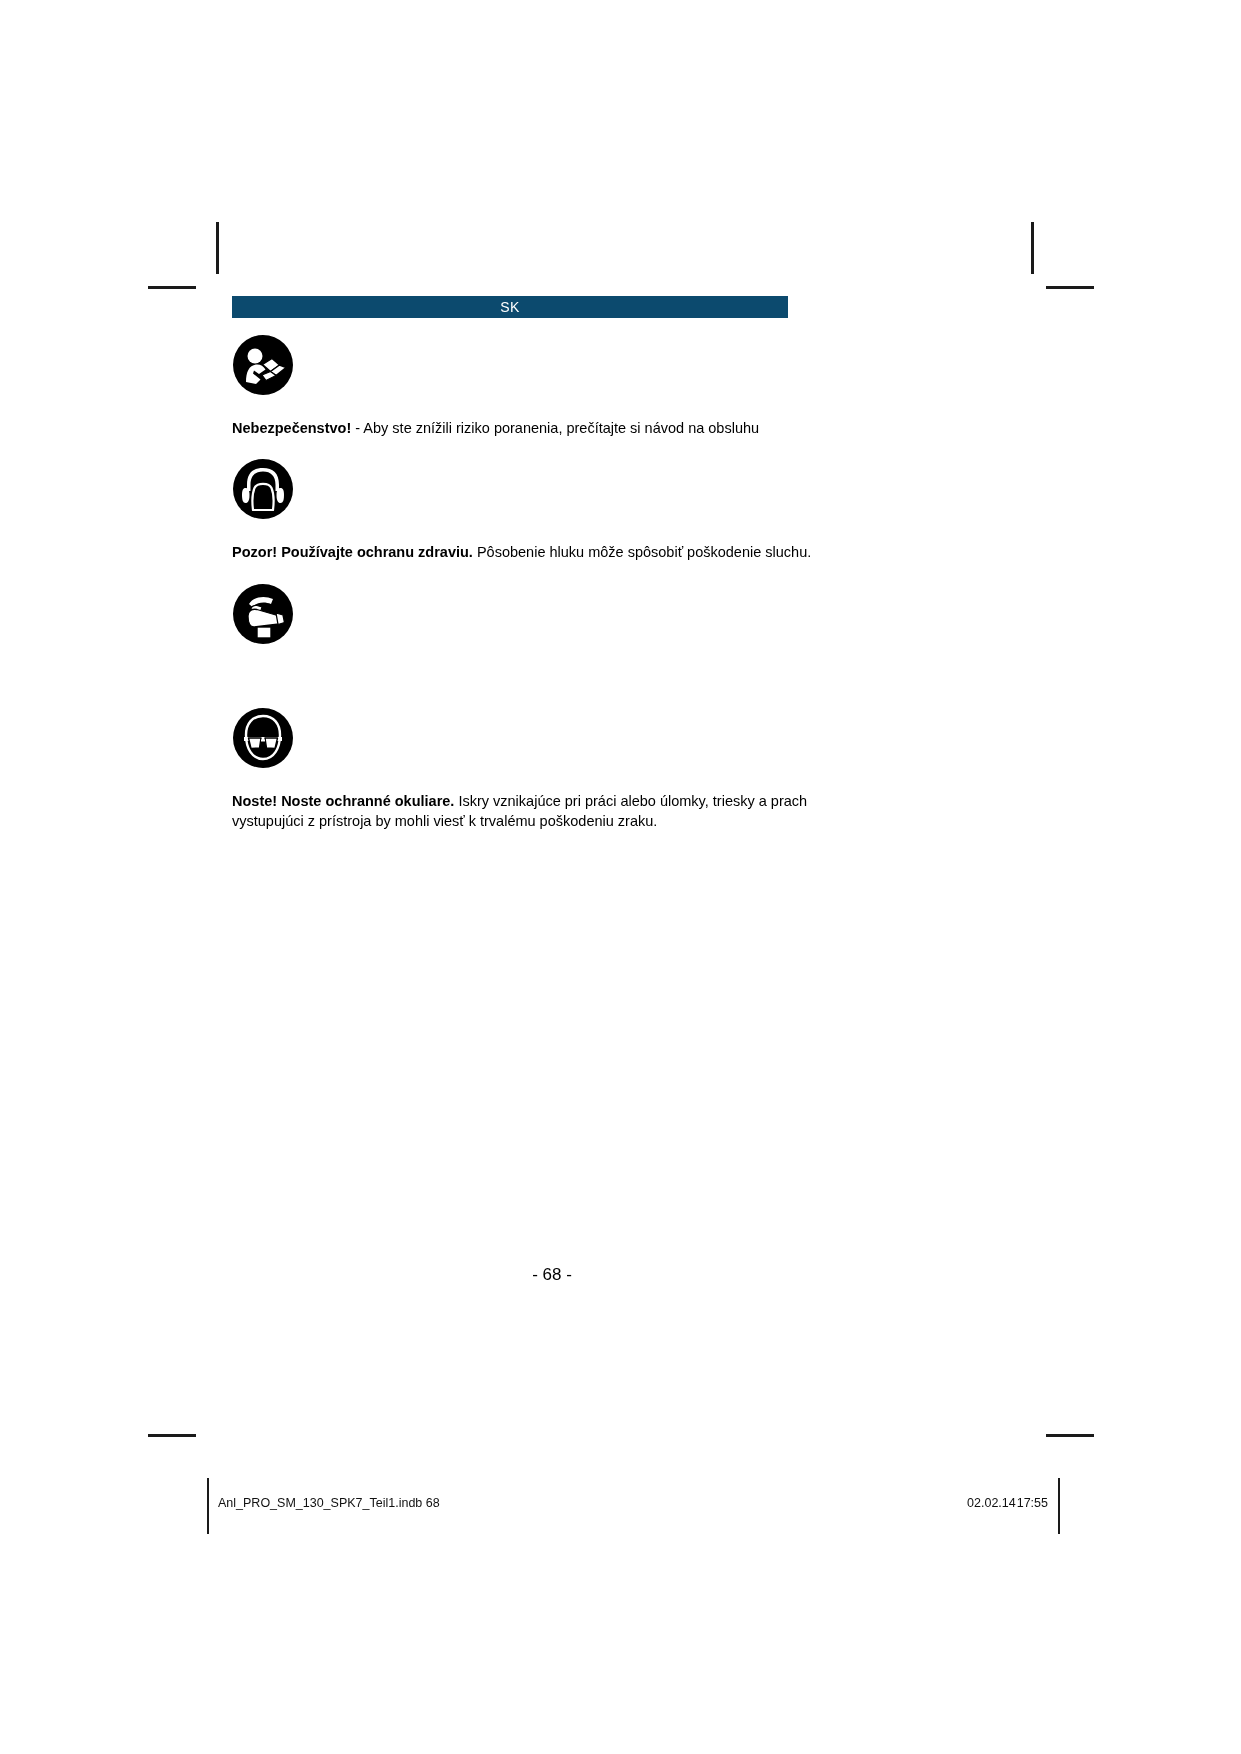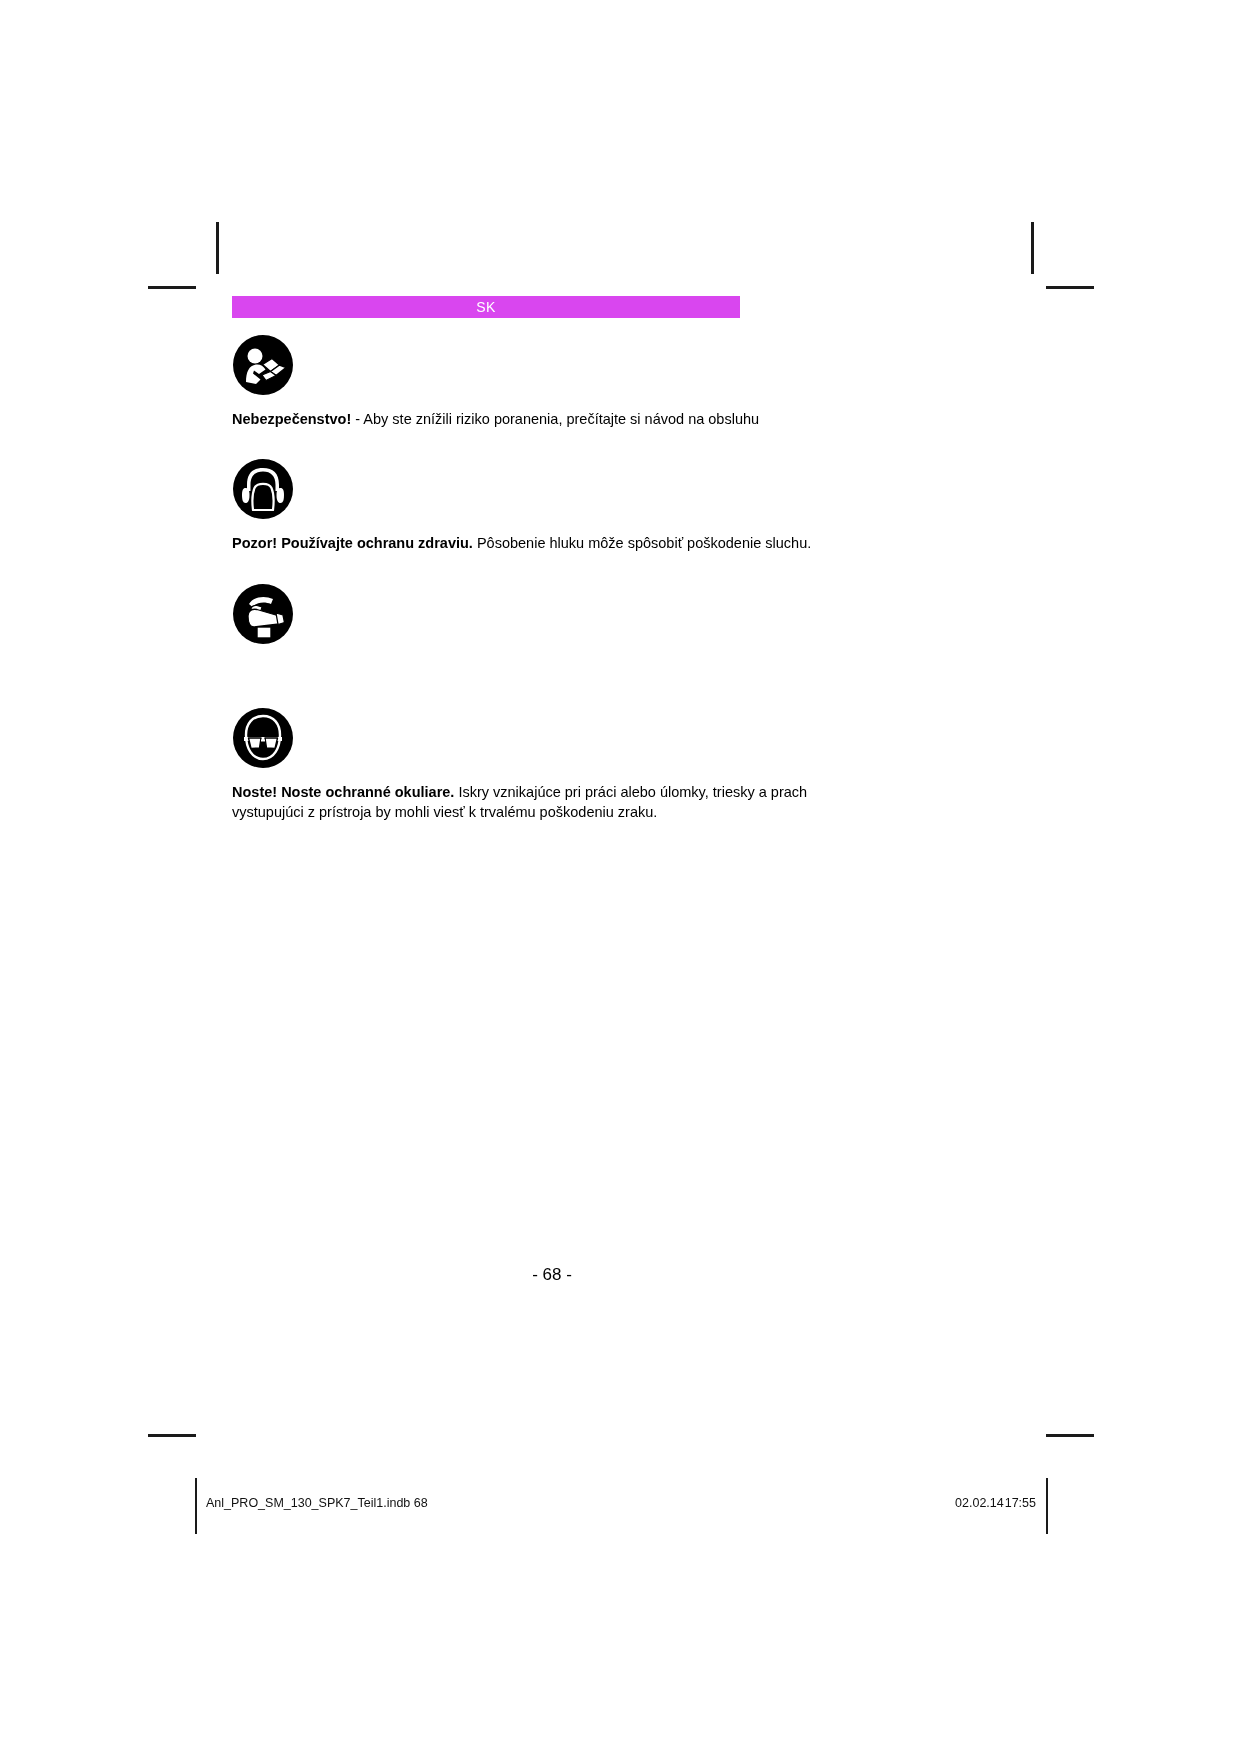--- a/index.html
+++ b/index.html
@@ -29,23 +29,23 @@
   #crop-tr-v { left: 1031px; top: 222px; }
   #crop-tr-h { left: 1046px; top: 286px; }
   #crop-bl-h { left: 148px; top: 1434px; }
   #crop-br-h { left: 1046px; top: 1434px; }
 
   
   .lang-bar {
     position: absolute;
     left: 232px;
     top: 296px;
-    width: 508px;
+    width: 556px;
     height: 22px;
-    background: #d946ef;
+    background: #0c4a6e;
     color: #ffffff;
     font-size: 14px;
     line-height: 22px;
     text-align: center;
     letter-spacing: 0.5px;
   }
 
   
   .safety-block {
     position: absolute;
@@ -58,21 +58,21 @@
   #block-3 { top: 707px; }
 
   .icon-wrap {
     width: 62px;
     height: 62px;
     display: block;
   }
   .icon-wrap svg { display: block; }
 
   .block-text {
-    margin-top: 13px;
+    margin-top: 22px;
     font-size: 14.5px;
     line-height: 20px;
     color: #000000;
     text-align: left;
   }
   .block-text .lead {
     font-weight: bold;
   }
 
   
@@ -81,21 +81,21 @@
     left: 232px;
     top: 1265px;
     width: 640px;
     text-align: center;
     font-size: 17px;
     color: #000000;
   }
 
   .print-footer {
     position: absolute;
-    left: 0;
+    left: 12px;
     top: 1478px;
     width: 1040px;
     height: 56px;
   }
   .footer-rule {
     position: absolute;
     background: #1a1a1a;
     width: 2px;
     height: 56px;
   }

